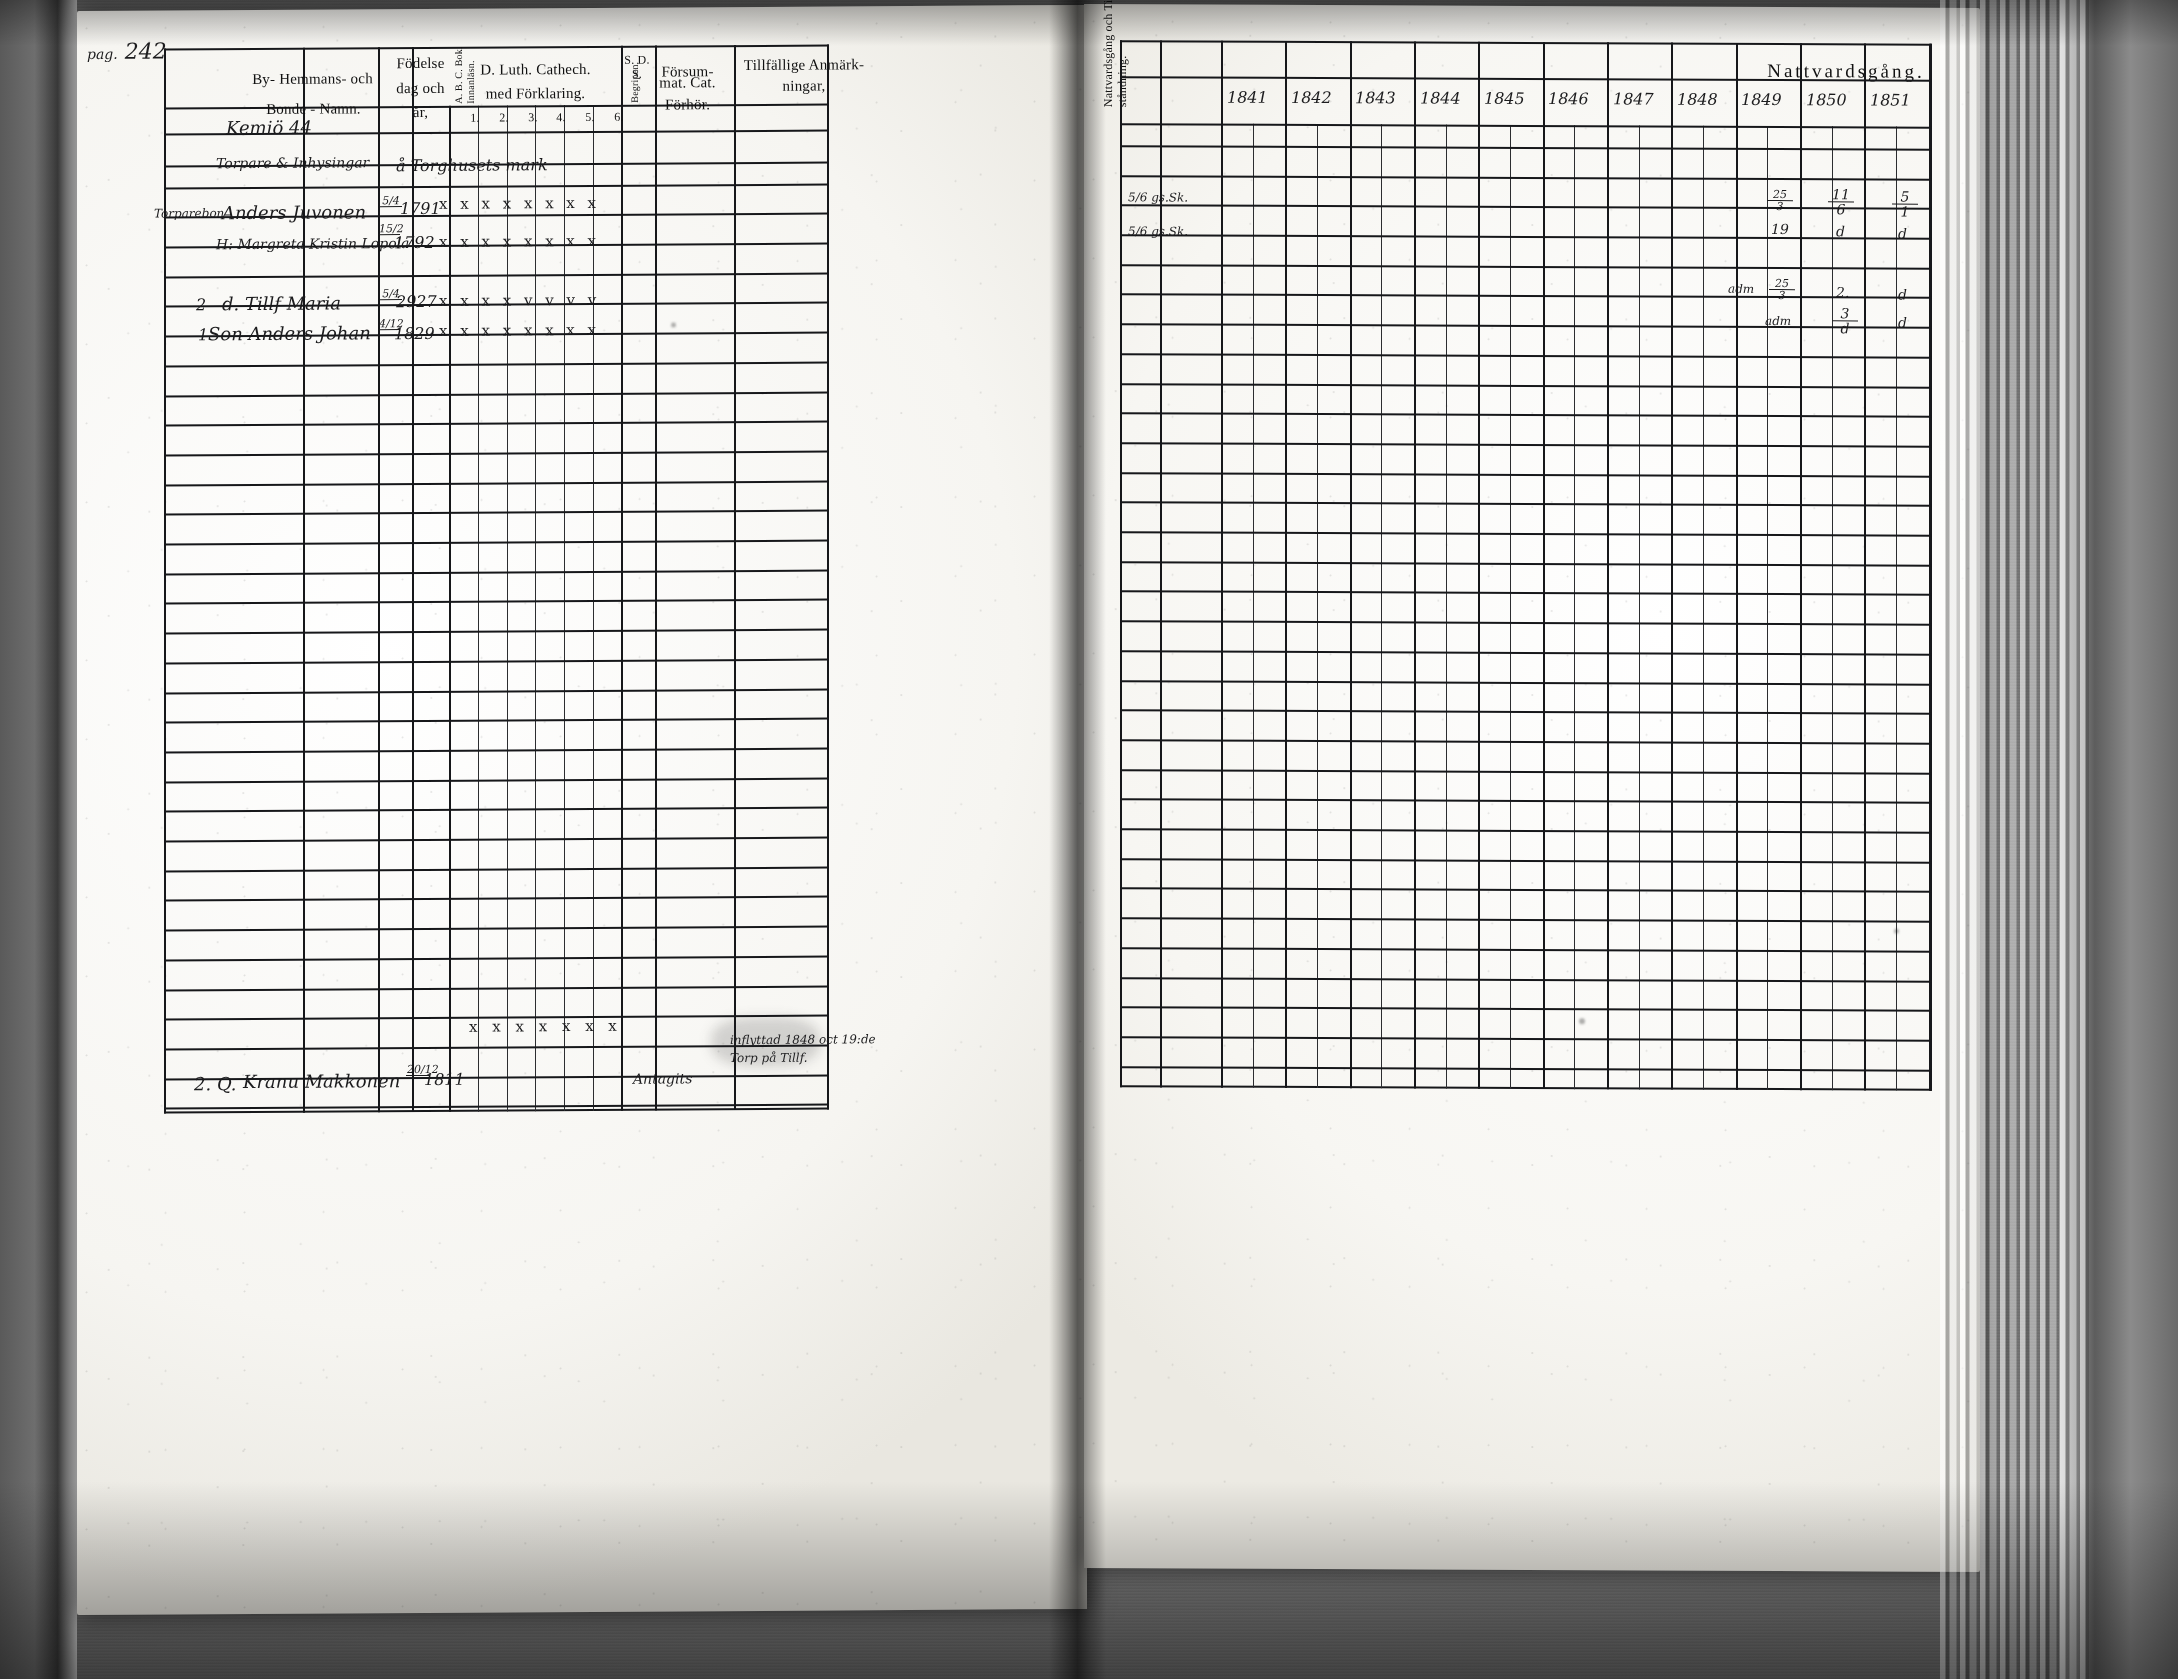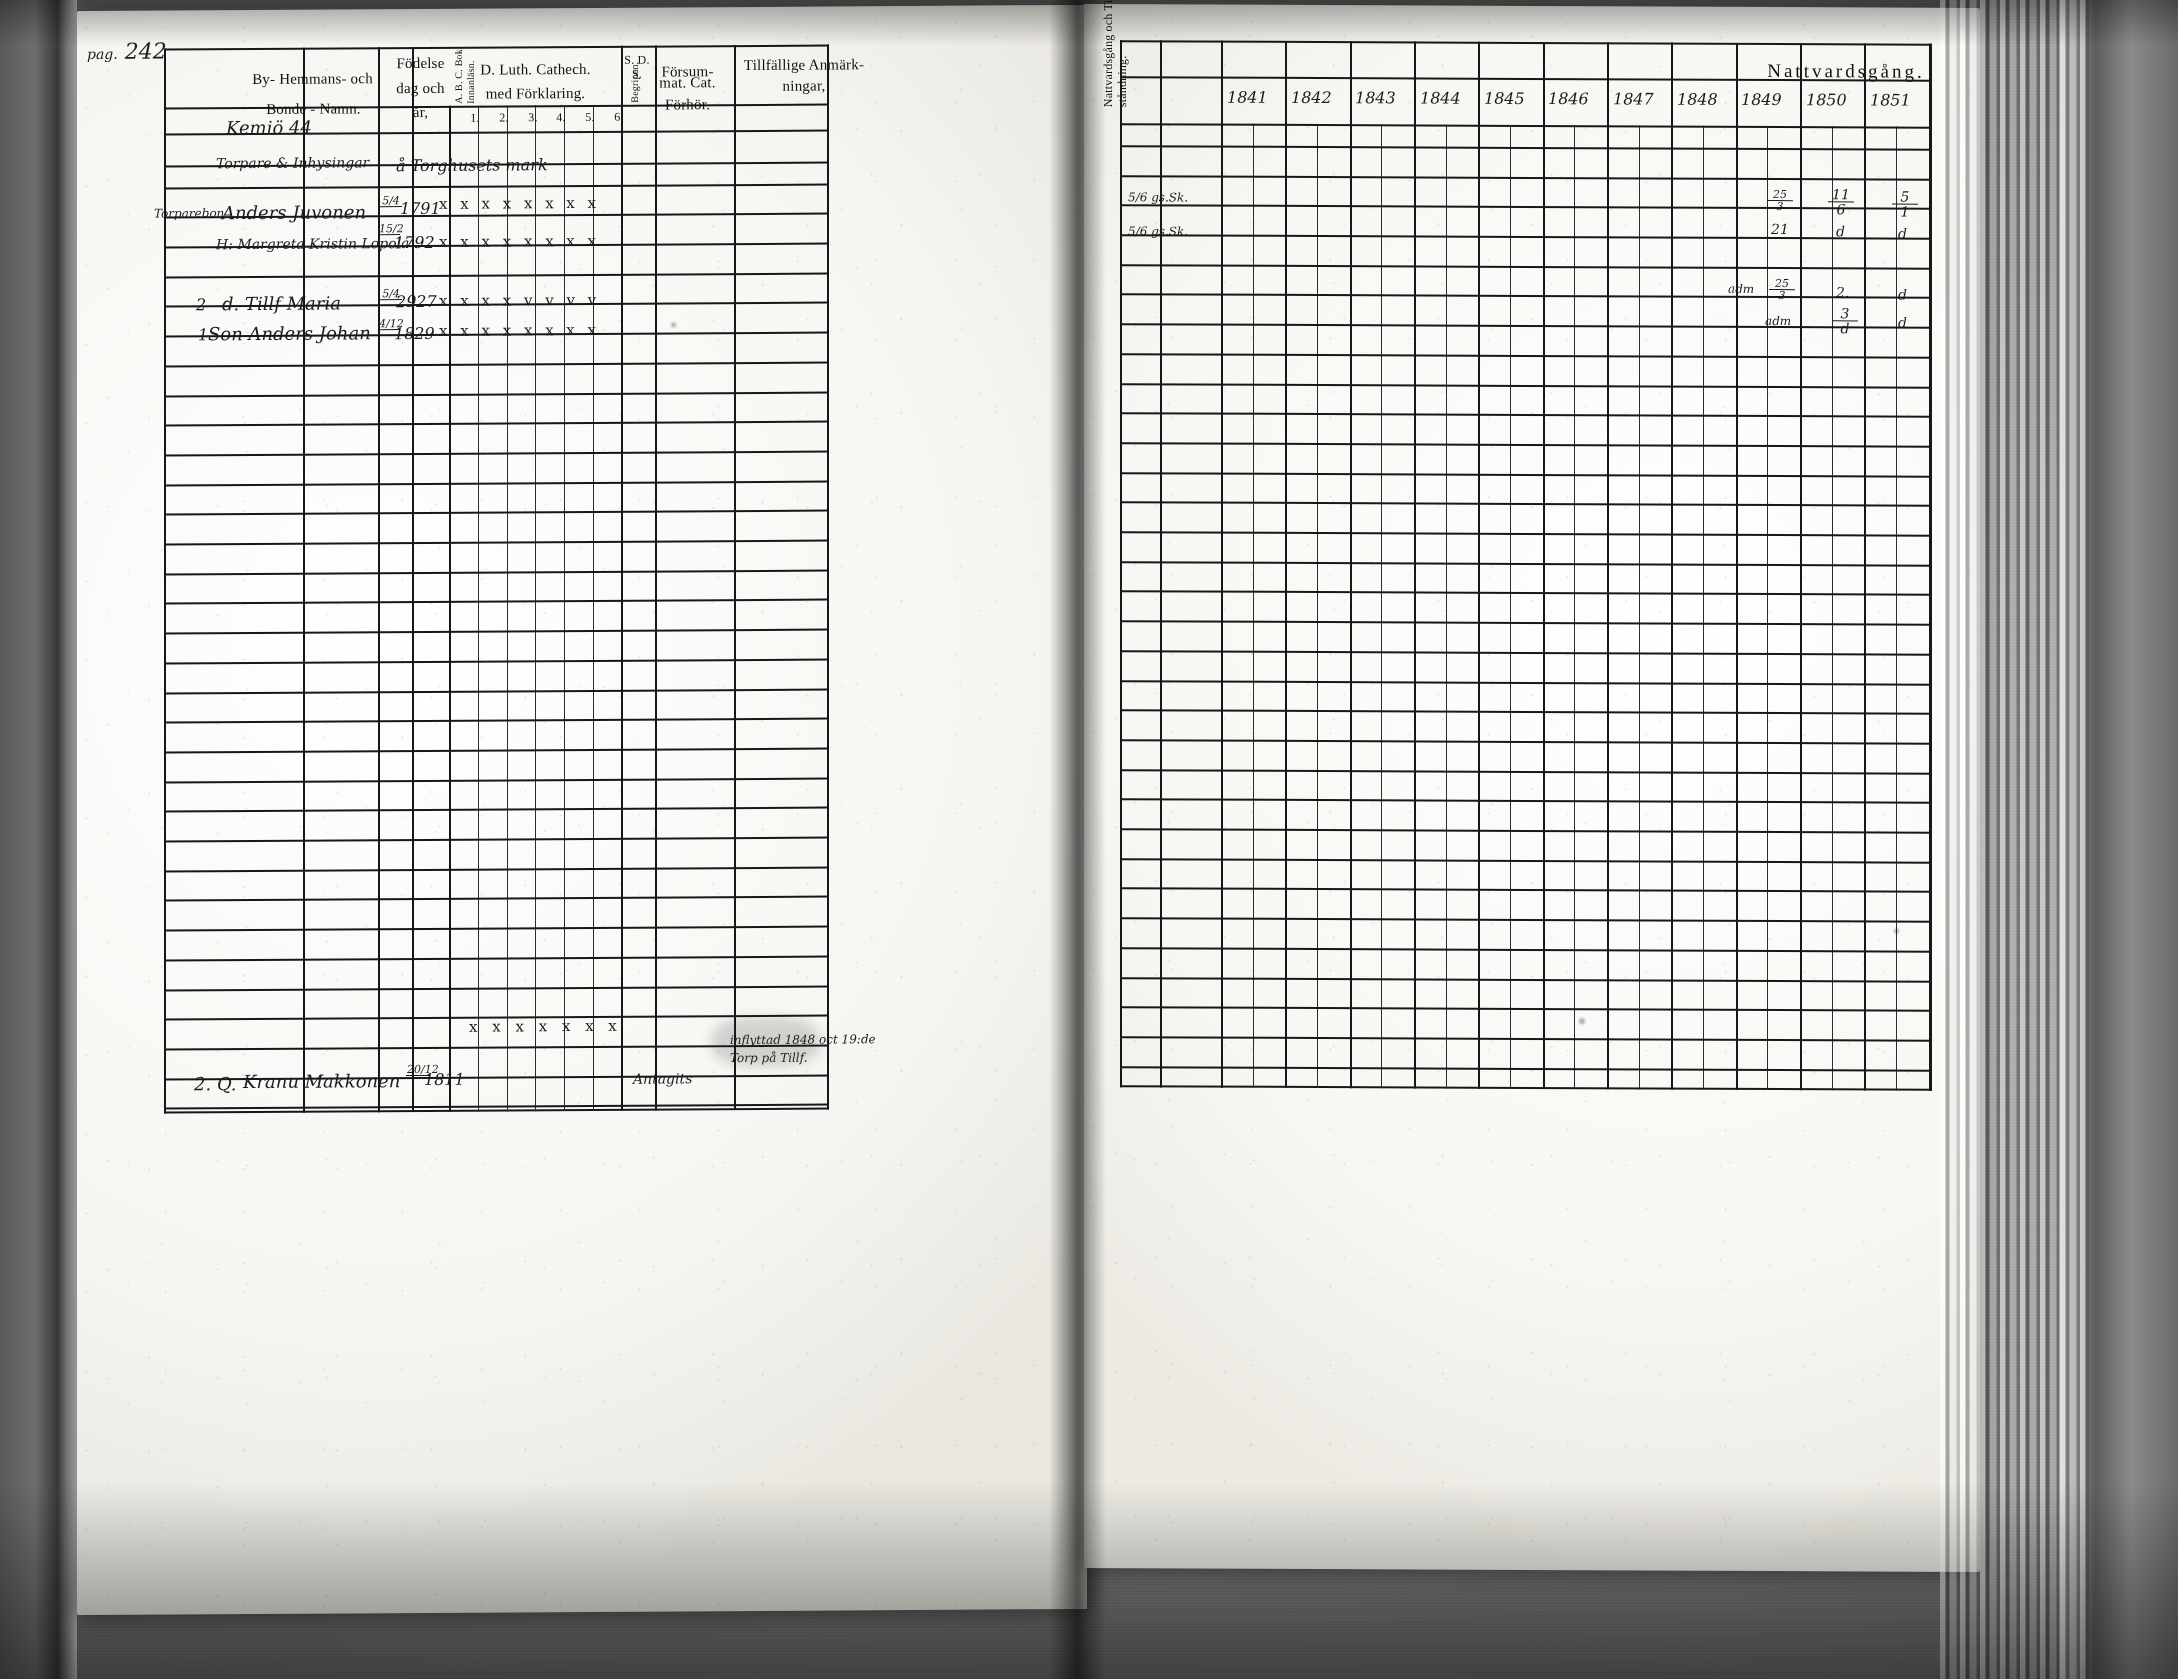--- a/index.html
+++ b/index.html
@@ -429,21 +429,21 @@
     </div>
     <div class="frac" style="left:744px; top:180px; width:26px; font-size:14px;">
       <span class="n">11</span>
       <span class="d">6</span>
     </div>
     <div class="frac" style="left:808px; top:182px; width:26px; font-size:14px;">
       <span class="n">5</span>
       <span class="d">1</span>
     </div>
 
-    <div class="hand h14" style="left:687px; top:214px;">21</div>
+    <div class="hand h14" style="left:687px; top:214px;">19</div>
     <div class="hand h14" style="left:752px; top:216px;">d</div>
     <div class="hand h14" style="left:814px; top:218px;">d</div>
 
     <div class="hand h12" style="left:644px; top:275px;">adm</div>
     <div class="frac" style="left:685px; top:271px; width:26px;">
       <span class="n">25</span>
       <span class="d">3</span>
     </div>
     <div class="hand h14" style="left:752px; top:277px;">2.</div>
     <div class="hand h14" style="left:814px; top:279px;">d</div>

